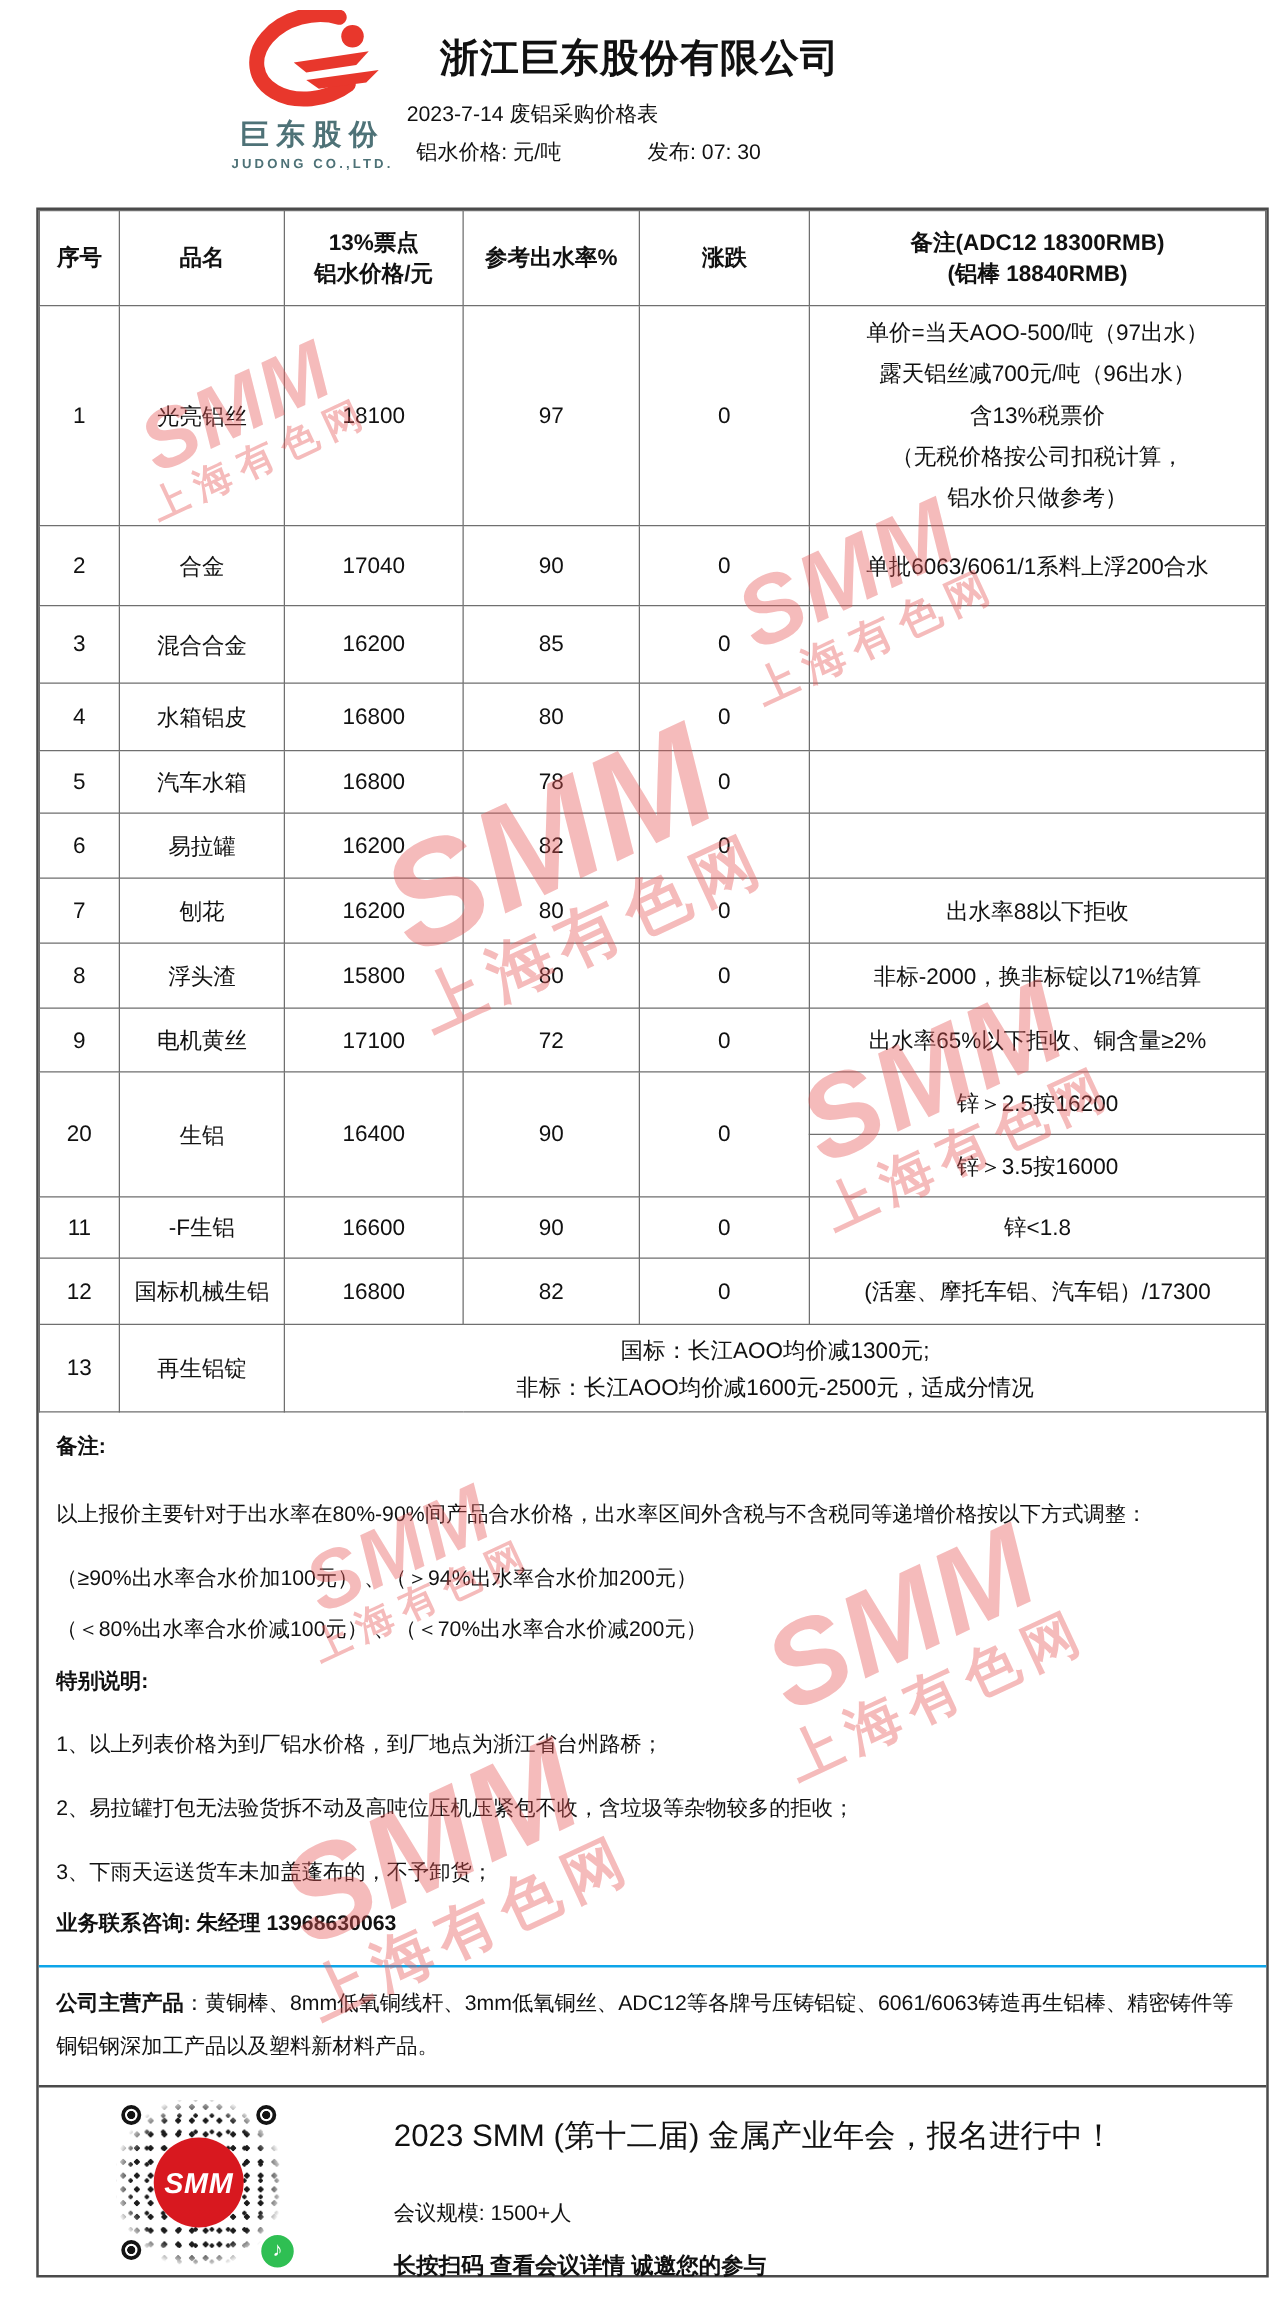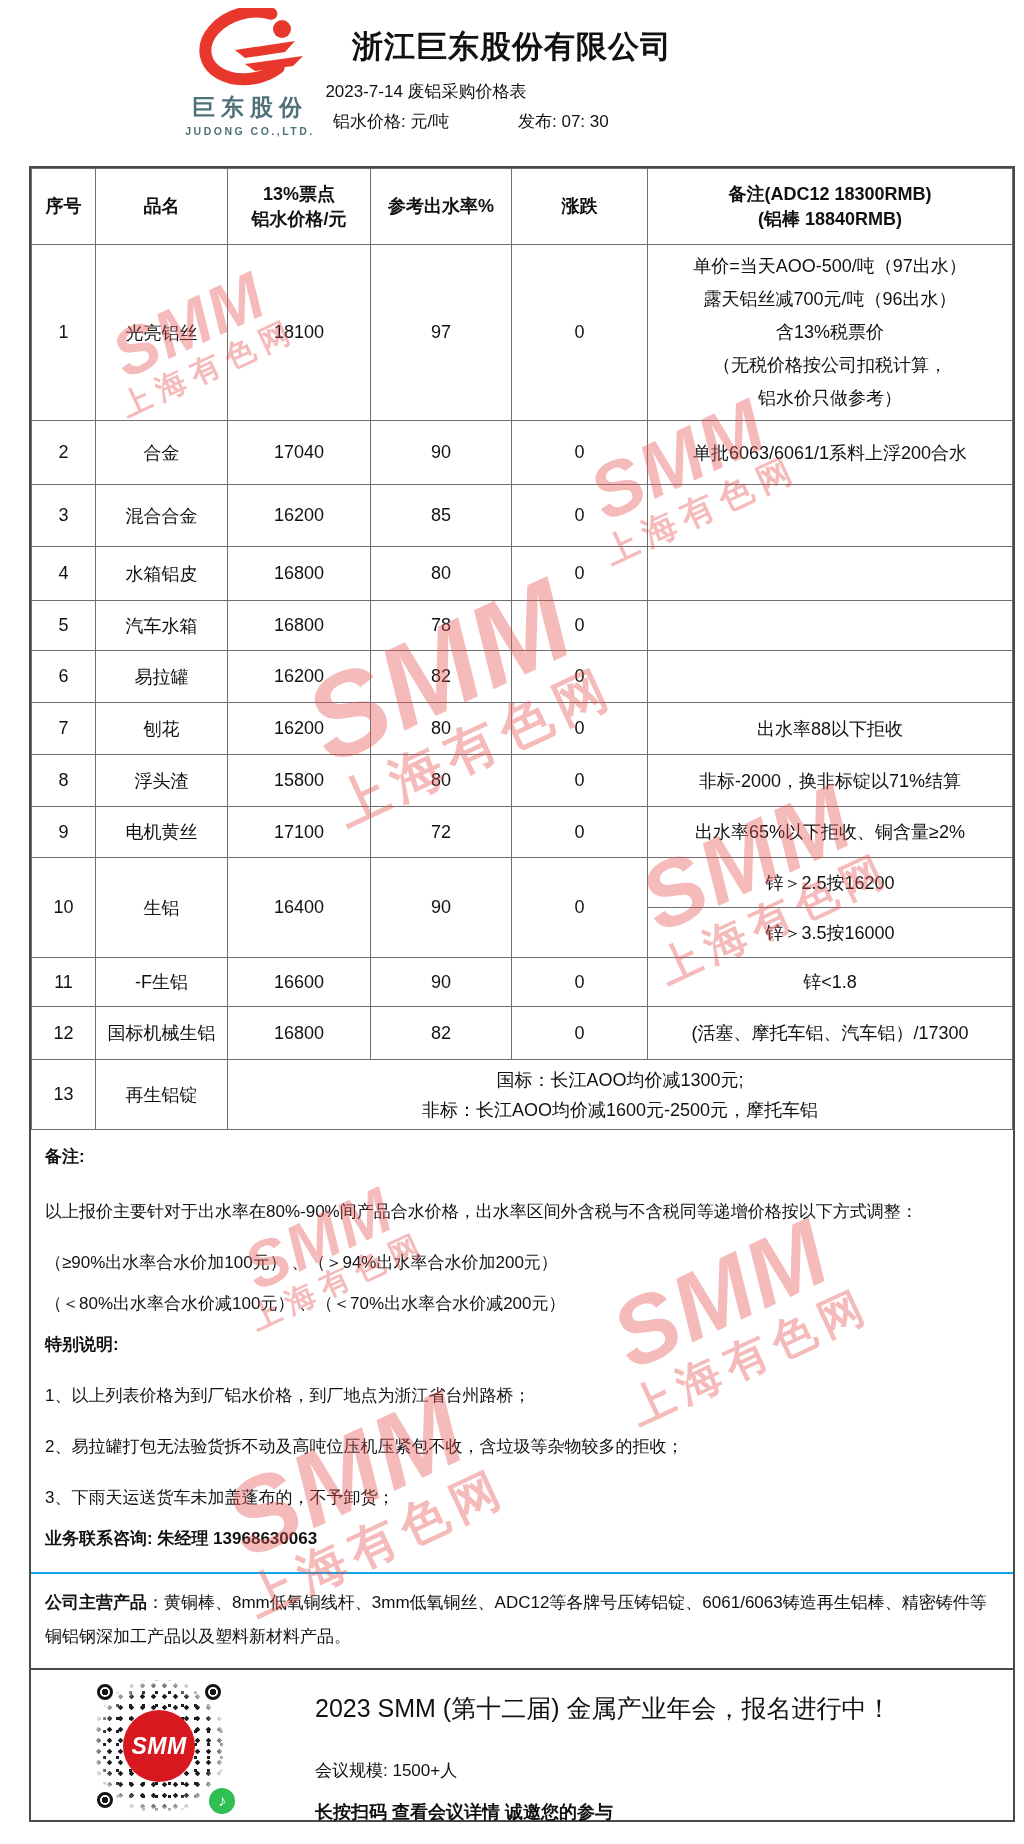--- a/index.html
+++ b/index.html
@@ -203,21 +203,21 @@
     <tr style="height:51px">
       <td class="num">9</td>
       <td>电机黄丝</td>
       <td class="num">17100</td>
       <td class="num">72</td>
       <td class="num">0</td>
       <td>出水率65%以下拒收、铜含量≥2%</td>
     </tr>
 
     <tr style="height:50px">
-      <td class="num" rowspan="2">10</td>
+      <td class="num" rowspan="2">20</td>
       <td rowspan="2">生铝</td>
       <td class="num" rowspan="2">16400</td>
       <td class="num" rowspan="2">90</td>
       <td class="num" rowspan="2">0</td>
       <td>锌＞2.5按16200</td>
     </tr>
     <tr style="height:50px">
       <td>锌＞3.5按16000</td>
     </tr>
 
@@ -238,21 +238,21 @@
       <td class="num">0</td>
       <td>(活塞、摩托车铝、汽车铝）/17300</td>
     </tr>
 
     <tr style="height:70px">
       <td class="num">13</td>
       <td>再生铝锭</td>
       <td colspan="4">
         <div class="merged-lines">
           <div>国标：长江AOO均价减1300元;</div>
-          <div>非标：长江AOO均价减1600元-2500元，摩托车铝</div>
+          <div>非标：长江AOO均价减1600元-2500元，适成分情况</div>
         </div>
       </td>
     </tr>
   </tbody>
     </table>
 
   <div class="notes">
     <div class="bold">备注:</div>
     <p class="first">以上报价主要针对于出水率在80%-90%间产品合水价格，出水率区间外含税与不含税同等递增价格按以下方式调整：</p>
     <p>（≥90%出水率合水价加100元） 、（＞94%出水率合水价加200元）</p>

